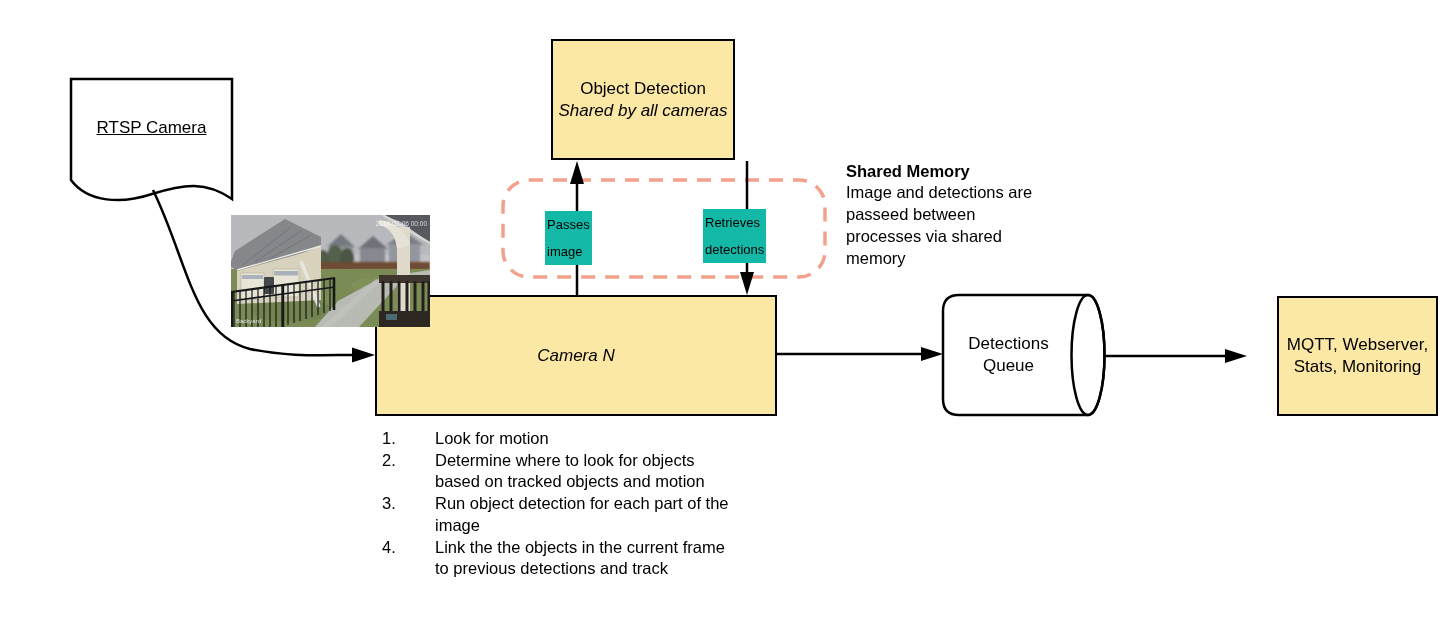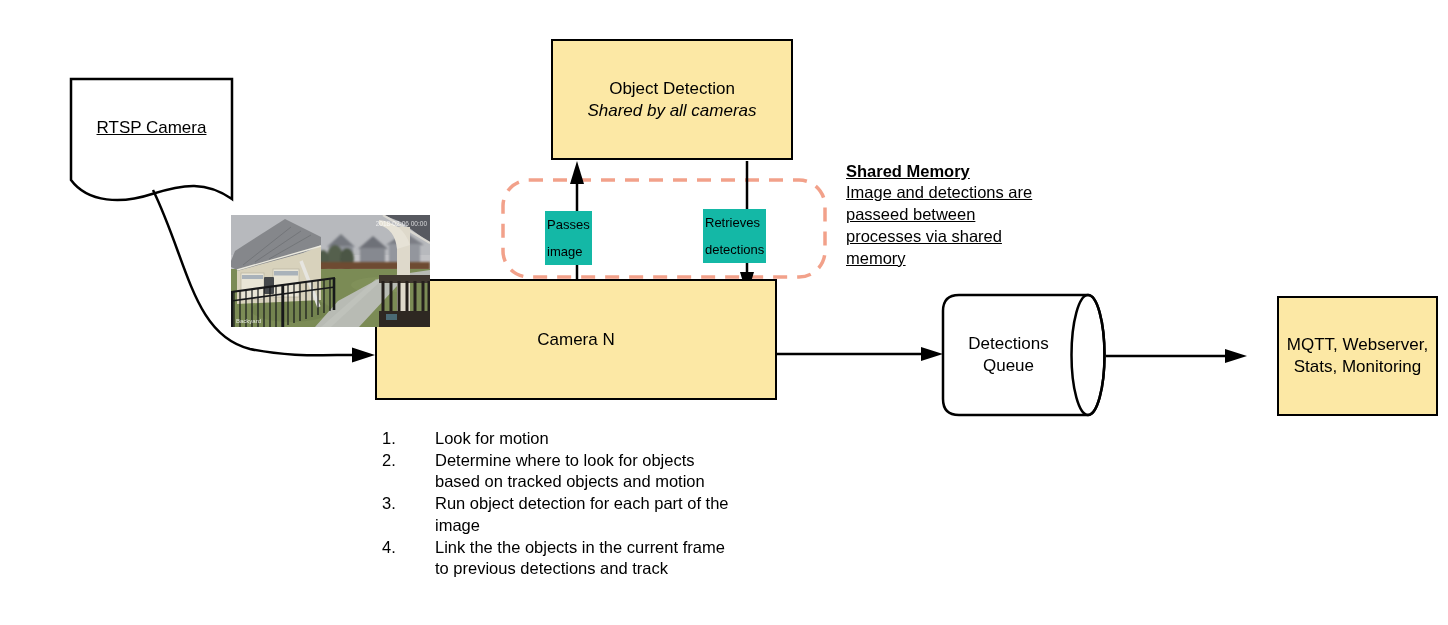--- a/index.html
+++ b/index.html
@@ -11,21 +11,21 @@
   .node{
     position:absolute;box-sizing:border-box;background:#FCE8A5;border:2px solid #000;
     display:flex;flex-direction:column;align-items:center;justify-content:center;
     text-align:center;font-size:17px;line-height:22px;
   }
   .shape-label{
     position:absolute;display:flex;align-items:center;justify-content:center;
     text-align:center;font-size:17px;line-height:22px;white-space:pre-line;
   }
   .note{
-    position:absolute;font-size:16.5px;line-height:21.7px;white-space:pre-line;text-decoration:underline;
+    position:absolute;font-size:16.5px;line-height:21.7px;white-space:pre-line;
   }
   .note .bold{font-weight:bold;}
   .edge-label{
     position:absolute;background:#14b8a6;font-size:13px;line-height:27px;
     white-space:pre-line;padding:0 2px;
   }
   .subtitle{font-style:italic;}
   .steps{position:absolute;font-size:16.5px;line-height:21.7px;}
   .step-row{display:flex;}
   .step-num{width:53px;flex:0 0 53px;}
@@ -57,26 +57,26 @@
 
     <path d="M959,295 L1088,295 A16.5,60 0 0 1 1088,415 L959,415 Q943,415 943,399 L943,311 Q943,295 959,295 Z" fill="#ffffff" stroke="#000000" stroke-width="2.5"></path>
     <ellipse cx="1088" cy="355" rx="16.5" ry="60" fill="none" stroke="#000000" stroke-width="2.5"></ellipse>
 
     <line x1="1106" y1="356" x2="1228" y2="356" stroke="#000000" stroke-width="2.5"></line>
     <polygon points="1247,356 1225,349 1225,363" fill="#000000"></polygon>
   </svg>
 
   <div class="shape-label" style="left:71px;top:108px;width:161px;height:40px;text-decoration:underline;">RTSP Camera</div>
 
-  <div class="node" style="left:551px;top:39px;width:242px;height:121px;">
+  <div class="node" style="left:551px;top:39px;width:184px;height:121px;">
     <div>Object Detection</div>
     <div class="subtitle">Shared by all cameras</div>
   </div>
 
-  <div class="node" style="left:375px;top:279px;width:402px;height:121px;">
+  <div class="node" style="left:375px;top:295px;width:402px;height:121px;font-style:italic;">
     <div>Camera N</div>
   </div>
 
   <div class="node" style="left:1247px;top:296px;width:161px;height:120px;white-space:pre-line;margin-left:30px;">
     <div style="white-space:pre-line;">MQTT, Webserver,
 Stats, Monitoring</div>
   </div>
 
   <div class="shape-label" style="left:945px;top:320px;width:127px;height:70px;">Detections
 Queue</div>

